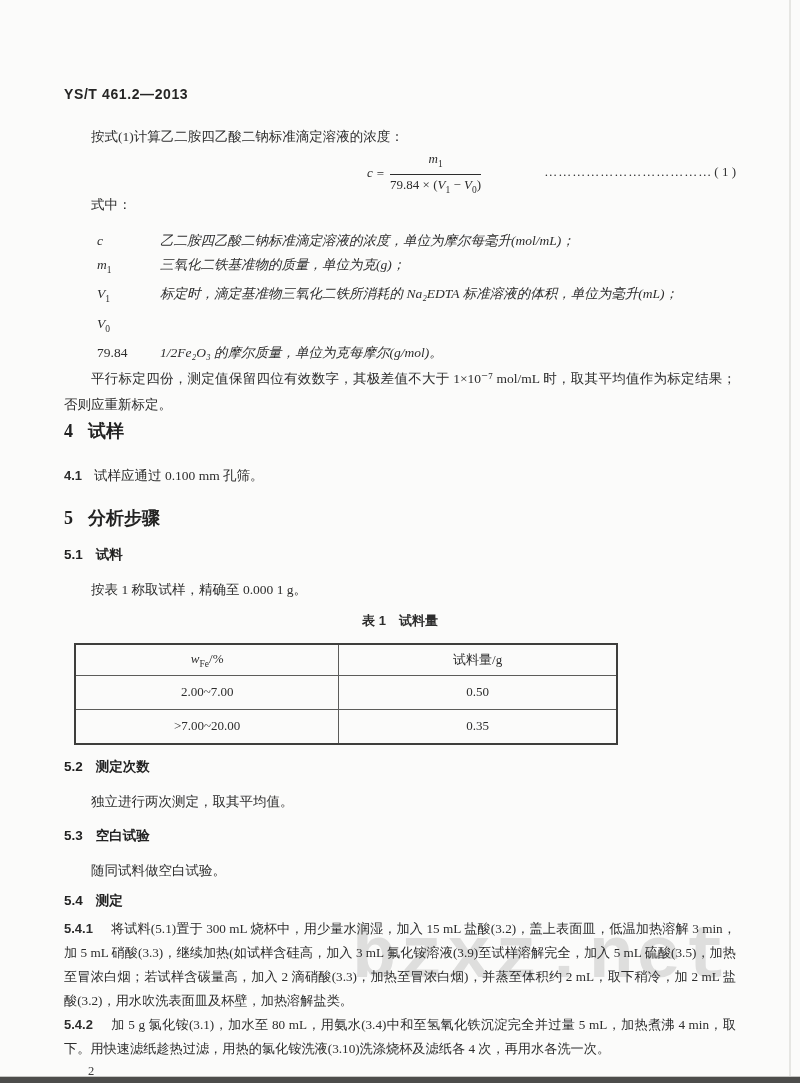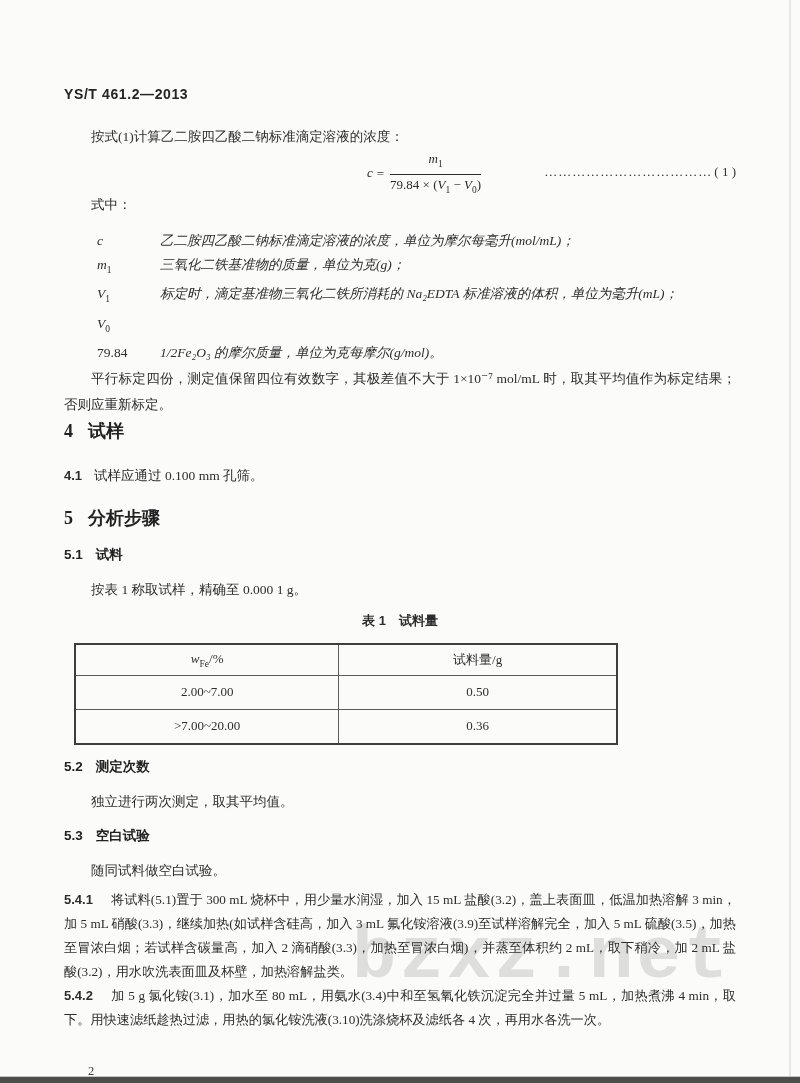--- a/index.html
+++ b/index.html
@@ -168,35 +168,38 @@
           <th>试料量/g</th>
         </tr>
       </thead>
       <tbody>
         <tr>
           <td>2.00~7.00</td>
           <td>0.50</td>
         </tr>
         <tr>
           <td>&gt;7.00~20.00</td>
-          <td>0.36</td>
+          <td>0.35</td>
         </tr>
       </tbody>
     </table>
 
     <h3 class="subclause" style="margin-top:12px;">
       <span class="c-num">5.2</span><span>测定次数</span>
     </h3>
     <p class="sub-para">独立进行两次测定，取其平均值。</p>
 
     <h3 class="subclause" style="margin-top:14px;">
       <span class="c-num">5.3</span><span>空白试验</span>
     </h3>
     <p class="sub-para">随同试料做空白试验。</p>
 
+    <h3 class="subclause" style="margin-top:10px;">
+      <span class="c-num">5.4</span><span>测定</span>
+    </h3>
 
     <p class="proc-para proc-first">
       <span class="item-num">5.4.1</span><span>将试料(5.1)置于 300 mL 烧杯中，用少量水润湿，加入 15 mL 盐酸(3.2)，盖上表面皿，低温加热溶解 3 min，加 5 mL 硝酸(3.3)，继续加热(如试样含硅高，加入 3 mL 氟化铵溶液(3.9)至试样溶解完全，加入 5 mL 硫酸(3.5)，加热至冒浓白烟；若试样含碳量高，加入 2 滴硝酸(3.3)，加热至冒浓白烟)，并蒸至体积约 2 mL，取下稍冷，加 2 mL 盐酸(3.2)，用水吹洗表面皿及杯壁，加热溶解盐类。</span>
     </p>
     <p class="proc-para" style="margin-top:0;">
       <span class="item-num">5.4.2</span><span>加 5 g 氯化铵(3.1)，加水至 80 mL，用氨水(3.4)中和至氢氧化铁沉淀完全并过量 5 mL，加热煮沸 4 min，取下。用快速滤纸趁热过滤，用热的氯化铵洗液(3.10)洗涤烧杯及滤纸各 4 次，再用水各洗一次。</span>
     </p>
 
   </div>
 

